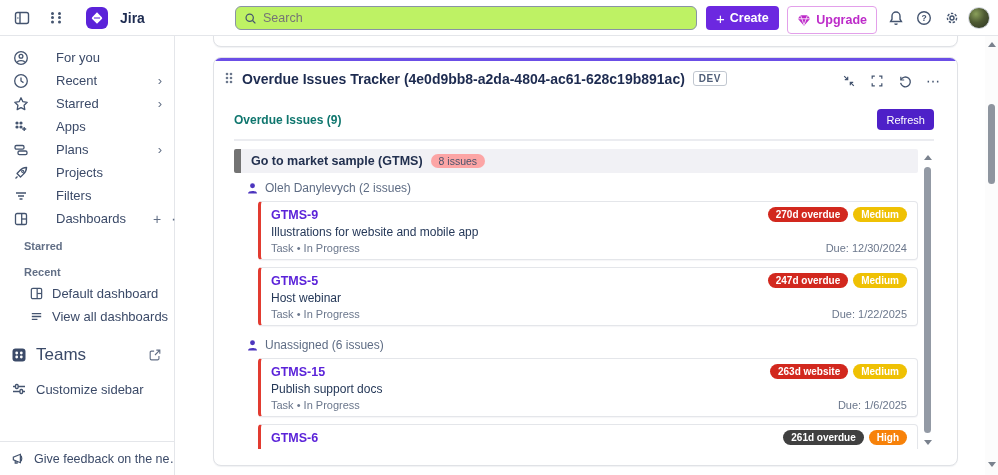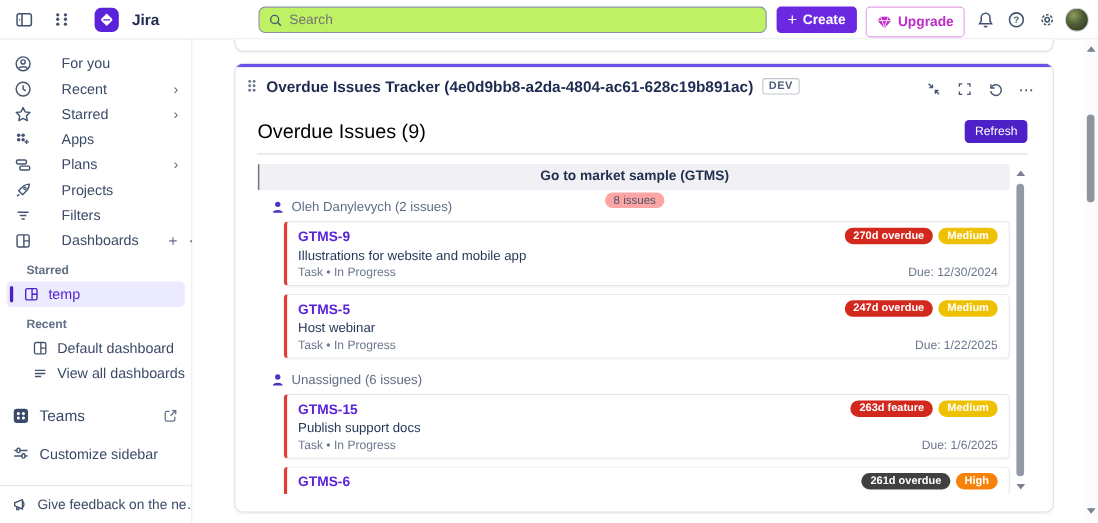--- a/index.html
+++ b/index.html
@@ -50,21 +50,21 @@
   .sb-sub { height:23px; display:flex; align-items:center; gap:8px; padding-left:28px;
     font-size:13px; color:#3b4a68; cursor:pointer; }
   .sb-sub.selected { background:#eceafe; border-radius:4px; margin:0 6px; padding-left:14px;
     color:#4c1fc9; position:relative; }
   .sb-sub.selected .bar { position:absolute; left:3px; top:4px; bottom:4px; width:3px;
     border-radius:2px; background:#4c1fc9; }
   .sb-sub.selected .sbi { color:#4c1fc9; }
   .sb-sub .sbi { width:16px; height:16px; color:#44546f; display:flex; align-items:center;
     justify-content:center; }
   .teams-row { margin-top:14px; height:26px; display:flex; align-items:center; gap:9px;
-    padding:0 12px 0 11px; font-size:14px; color:#3b4a68; cursor:pointer; }
+    padding:0 12px 0 11px; font-size:17px; color:#3b4a68; cursor:pointer; }
   .teams-row .lbl { flex:1; }
   .customize-row { margin-top:8px; height:26px; display:flex; align-items:center; gap:9px;
     padding-left:11px; font-size:13px; color:#3b4a68; cursor:pointer; }
   .sb-bottom { margin-top:auto; border-top:1px solid #e4e6ea; height:34px; display:flex;
     align-items:center; gap:8px; padding-left:11px; font-size:12.5px; color:#3b4a68;
     cursor:pointer; white-space:nowrap; overflow:hidden; }
 
   
   .main { position:relative; flex:1; background:#fff; overflow:hidden; }
   .prev-card { position:absolute; left:38px; top:-12px; width:745px; height:23px;
@@ -77,28 +77,28 @@
   .gadget-head { display:flex; align-items:flex-start; padding:10px 14px 6px 10px; gap:8px; }
   .drag-handle { color:#6b778c; cursor:grab; display:flex; }
   .gadget-title { font-size:14px; font-weight:bold; color:#1d2b50; }
   .env-badge { font-size:10px; font-weight:bold; color:#505f79; border:1px solid #c1c7d0;
     border-radius:3px; padding:1px 5px; letter-spacing:.5px; }
   .gadget-head-icons { margin-left:auto; display:flex; gap:8px; color:#44546f; }
   .gh-icon { width:20px; height:20px; display:flex; align-items:center; justify-content:center;
     cursor:pointer; font-size:14px; }
   .gadget-body { padding:6px 23px 0 20px; }
   .panel-title-row { display:flex; align-items:center; margin-top:6px; }
-  .panel-title { font-size:18px; font-weight:normal; color:#000000; }
+  .panel-title { font-size:12px; font-weight:bold; color:#0f766e; }
   .refresh-btn { margin-left:auto; height:21px; padding:0 9px; border:none; border-radius:4px;
     background:#4e20c8; color:#fff; font-size:11px; cursor:pointer;
     font-family:"Liberation Sans", sans-serif; }
   .divider { border-bottom:2px solid #ebecf0; margin:9px 0 8px 0; }
   .issues-scroll { position:relative; height:300px; overflow:hidden; padding-right:16px; }
-  .group-head { background:#f1f1f5; border-left:2px solid #737373; border-radius:2px;
-    display:flex; align-items:center; gap:8px; padding:4px 10px; height:24px;flex-direction:column; }
+  .group-head { background:#f1f1f5; border-left:7px solid #737373; border-radius:2px;
+    display:flex; align-items:center; gap:8px; padding:4px 10px; height:24px; }
   .group-name { font-size:12.5px; font-weight:bold; color:#22304f; }
   .count-pill { background:#fca5a5; color:#49536b; border-radius:9px; font-size:10.5px;
     padding:1px 8px; }
   .assignee-row { display:flex; align-items:center; gap:6px; margin:7px 0 5px 12px;
     font-size:12px; color:#5e6c84; height:16px; }
   .assignee-row .person { color:#4c35be; display:flex; }
   .card { margin:0 0 7px 24px; background:#fff; border:1px solid #e4e6ea;
     border-left:3px solid #e23b30; border-radius:4px; padding:5px 10px 5px 10px;
     box-shadow:0 1px 1px rgba(9,30,66,.04); }
   .card-top { display:flex; align-items:center; }
@@ -293,31 +293,20 @@
       </span>
       <span class="lbl">Dashboards</span>
       <span class="sb-acts">
         <span>+</span>
         <span>⋯</span>
       </span>
     </div>
 
     <div class="sb-heading">Starred</div>
 
-    <div class="sb-sub selected">
-      <span class="bar"></span>
-      <span class="sbi">
-        <svg width="15" height="15" viewBox="0 0 16 16">
-            <rect x="2.5" y="2.5" width="11" height="11" rx="1.6" fill="none" stroke="currentColor" stroke-width="1.3"></rect>
-            <line x1="8.7" y1="2.5" x2="8.7" y2="13.5" stroke="currentColor" stroke-width="1.3"></line>
-            <line x1="8.7" y1="8" x2="13.5" y2="8" stroke="currentColor" stroke-width="1.3"></line>
-          </svg>
-      </span>
-      <span>temp</span>
-    </div>
 
     <div class="sb-heading">Recent</div>
 
     <div class="sb-sub">
       <span class="sbi">
         <svg width="15" height="15" viewBox="0 0 16 16">
             <rect x="2.5" y="2.5" width="11" height="11" rx="1.6" fill="none" stroke="#44546f" stroke-width="1.3"></rect>
             <line x1="8.7" y1="2.5" x2="8.7" y2="13.5" stroke="#44546f" stroke-width="1.3"></line>
             <line x1="8.7" y1="8" x2="13.5" y2="8" stroke="#44546f" stroke-width="1.3"></line>
           </svg>
@@ -477,21 +466,21 @@
                   <path d="M2.5 14 c0-4 11-4 11 0 z"></path>
                 </svg>
             </span>
             <span>Unassigned (6 issues)</span>
           </div>
 
           <div class="card">
             <div class="card-top">
               <a class="ikey">GTMS-15</a>
               <span class="bdg-wrap">
-                <span class="pill" style="background-color: rgb(210, 40, 30);">263d feature</span>
+                <span class="pill" style="background-color: rgb(210, 40, 30);">263d website</span>
                 <span class="pill" style="background-color: rgb(239, 193, 4);">Medium</span>
               </span>
             </div>
             <div class="isum">Publish support docs</div>
             <div class="imeta-row">
               <span>Task • In Progress</span>
               <span class="idue">Due: 1/6/2025</span>
             </div>
           </div>
 

